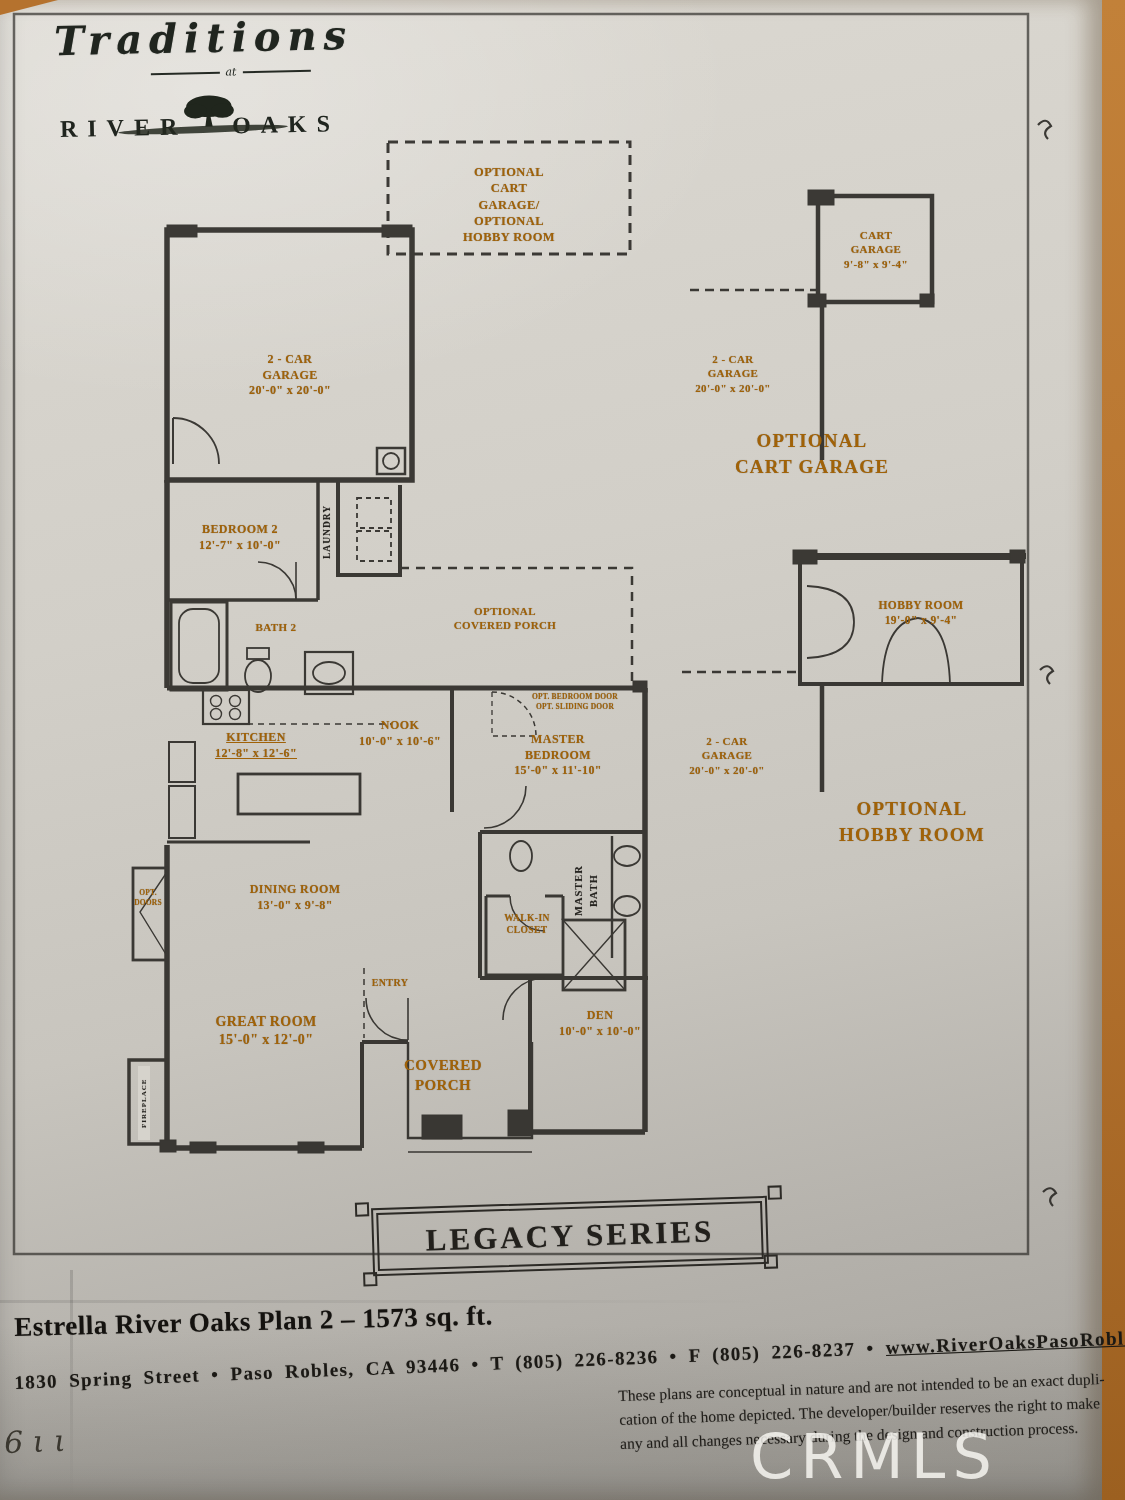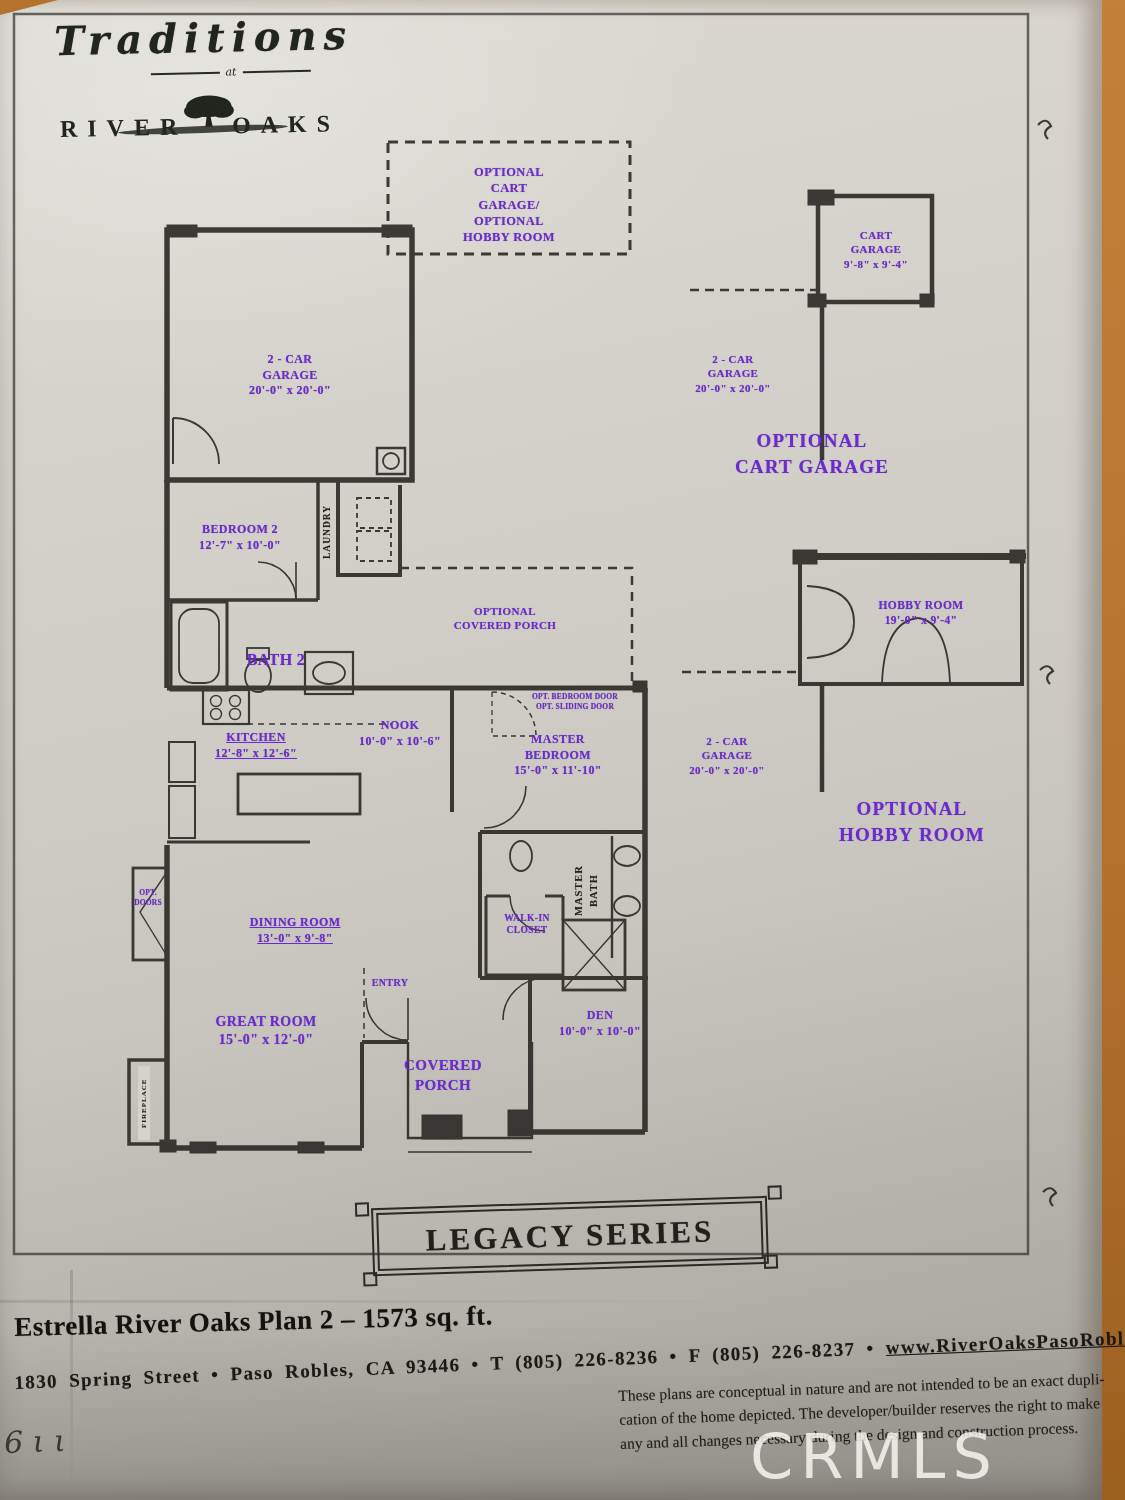--- a/index.html
+++ b/index.html
@@ -21,21 +21,21 @@
     clip-path:polygon(0 0,100% 0,0 100%);}
   .crease-v{position:absolute;left:70px;top:1270px;width:3px;height:230px;
     background:linear-gradient(rgba(0,0,0,.14),rgba(0,0,0,0));}
   .crease-h{position:absolute;left:0;top:1300px;width:1102px;height:3px;
     background:linear-gradient(90deg,rgba(0,0,0,.10),rgba(0,0,0,0) 70%);}
 
   svg.plan{position:absolute;left:0;top:0;}
 
   .lbl{
     position:absolute;transform:translateX(-50%);
-    font-family:"Liberation Serif",serif;font-weight:700;color:#6d28d9;
+    font-family:"Liberation Serif",serif;font-weight:700;color:#a16207;
     font-size:12px;line-height:1.3;text-align:center;white-space:pre-line;
     letter-spacing:.4px;text-shadow:0 0 1px rgba(50,48,44,.45);
   }
   .vlbl{
     position:absolute;font-family:"Liberation Serif",serif;font-weight:700;color:#262420;
     writing-mode:vertical-rl;transform:rotate(180deg);white-space:pre-line;
     text-align:center;letter-spacing:1px;text-shadow:0 0 1px rgba(50,48,44,.4);
   }
   .title-lbl{font-size:19px;letter-spacing:1.2px;line-height:1.35;}
   .tiny{font-size:7.5px;letter-spacing:.2px;line-height:1.3;}
@@ -256,37 +256,37 @@
 CART
 GARAGE/
 OPTIONAL
 HOBBY ROOM</div>
 <div class="lbl" style="left:290px;top:352px;">2 - CAR
 GARAGE
 20'-0" x 20'-0"</div>
 <div class="lbl" style="left:240px;top:522px;">BEDROOM 2
 12'-7" x 10'-0"</div>
 <div class="vlbl" style="left:322px;top:492px;height:80px;font-size:9.5px;">LAUNDRY</div>
-<div class="lbl" style="left:276px;top:650px;font-size:16px;">BATH 2</div>
+<div class="lbl" style="left:276px;top:620px;font-size:11px;">BATH 2</div>
 <div class="lbl" style="left:505px;top:604px;font-size:11px;">OPTIONAL
 COVERED PORCH</div>
 <div class="lbl" style="left:256px;top:730px;text-decoration:underline;">KITCHEN
 12'-8" x 12'-6"</div>
 <div class="lbl" style="left:400px;top:718px;text-align:center;">NOOK
 10'-0" x 10'-6"</div>
 <div class="lbl tiny" style="left:575px;top:692px;">OPT. BEDROOM DOOR
 OPT. SLIDING DOOR</div>
 <div class="lbl" style="left:558px;top:732px;">MASTER
 BEDROOM
 15'-0" x 11'-10"</div>
 <div class="vlbl" style="left:572px;top:845px;height:92px;font-size:10.5px;line-height:1.4;">MASTER
 BATH</div>
 <div class="lbl" style="left:527px;top:912px;font-size:9.5px;">WALK-IN
 CLOSET</div>
-<div class="lbl" style="left:295px;top:915px;text-decoration:underline;">DINING ROOM
+<div class="lbl" style="left:295px;top:882px;">DINING ROOM
 13'-0" x 9'-8"</div>
 <div class="lbl tiny" style="left:148px;top:888px;">OPT.
 DOORS</div>
 <div class="lbl" style="left:266px;top:1004px;font-size:14px;margin-top:9px;">GREAT ROOM
 15'-0" x 12'-0"</div>
 <div class="vlbl" style="left:138px;top:1066px;height:72px;font-size:7px;background:#d6d3cc;padding:1px 2px;">FIREPLACE</div>
 <div class="lbl" style="left:390px;top:976px;font-size:10px;font-family:Liberation Serif, serif;">ENTRY</div>
 <div class="lbl" style="left:443px;top:1056px;font-size:15px;">COVERED
 PORCH</div>
 <div class="lbl" style="left:556px;top:1008px;margin-left:44px;">DEN

